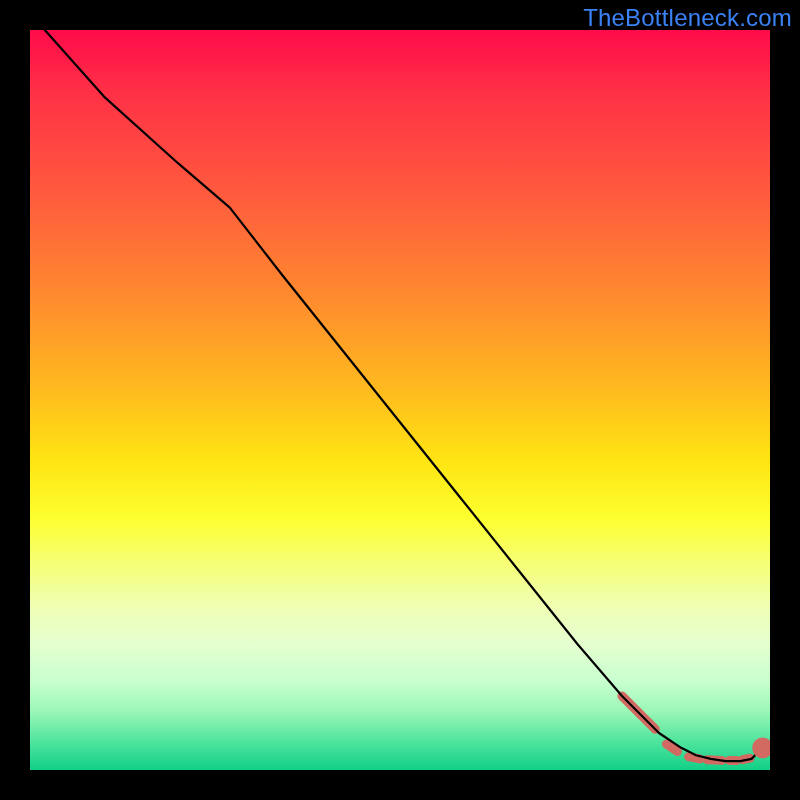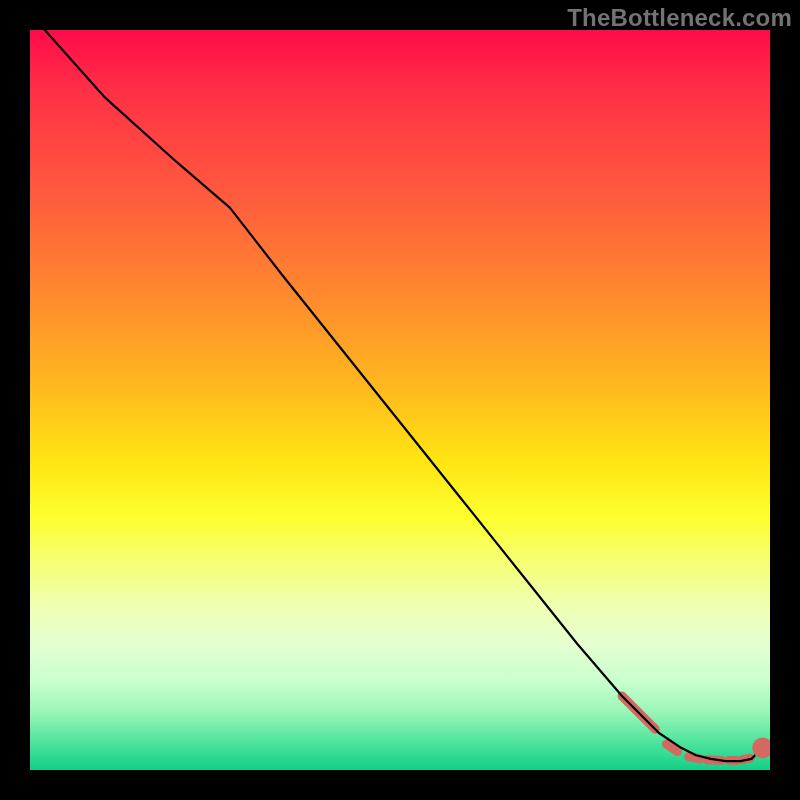--- a/index.html
+++ b/index.html
@@ -13,23 +13,23 @@
   }
   .outer {
     position: absolute;
     inset: 0;
     background: #000;
   }
   .watermark {
     position: absolute;
     top: 4px;
     right: 8px;
-    color: #737373;
+    color: #3b82f6;
     font-size: 24px;
-    font-weight: 700;
+    font-weight: 400;
     letter-spacing: 0.2px;
     z-index: 5;
   }
   .plot-area {
     position: absolute;
     left: 30px;
     top: 30px;
     width: 740px;
     height: 740px;
     overflow: hidden;

